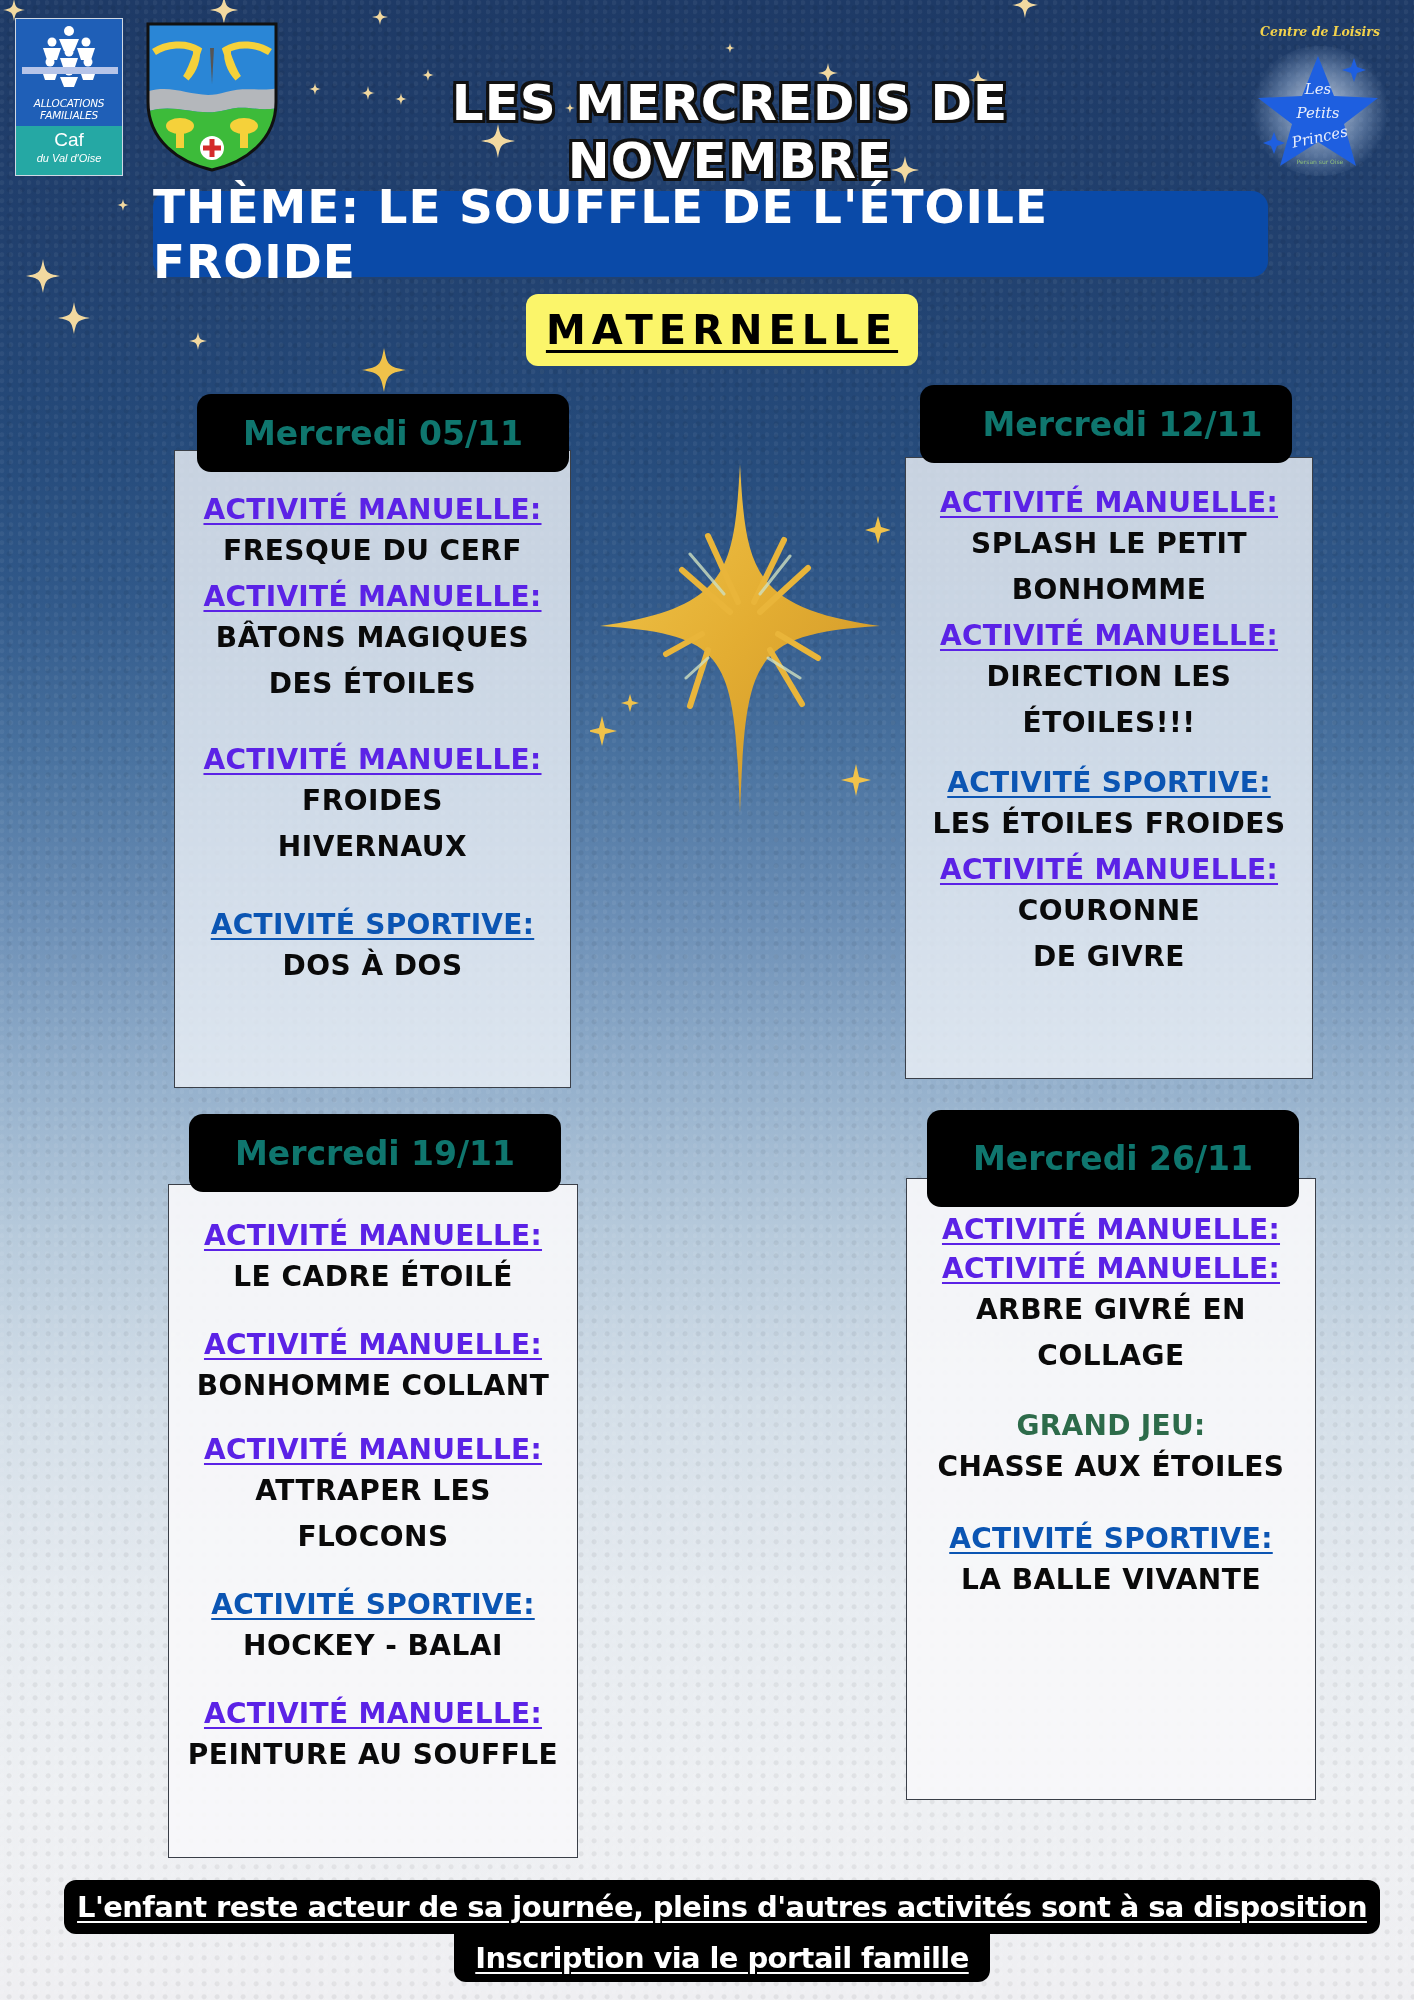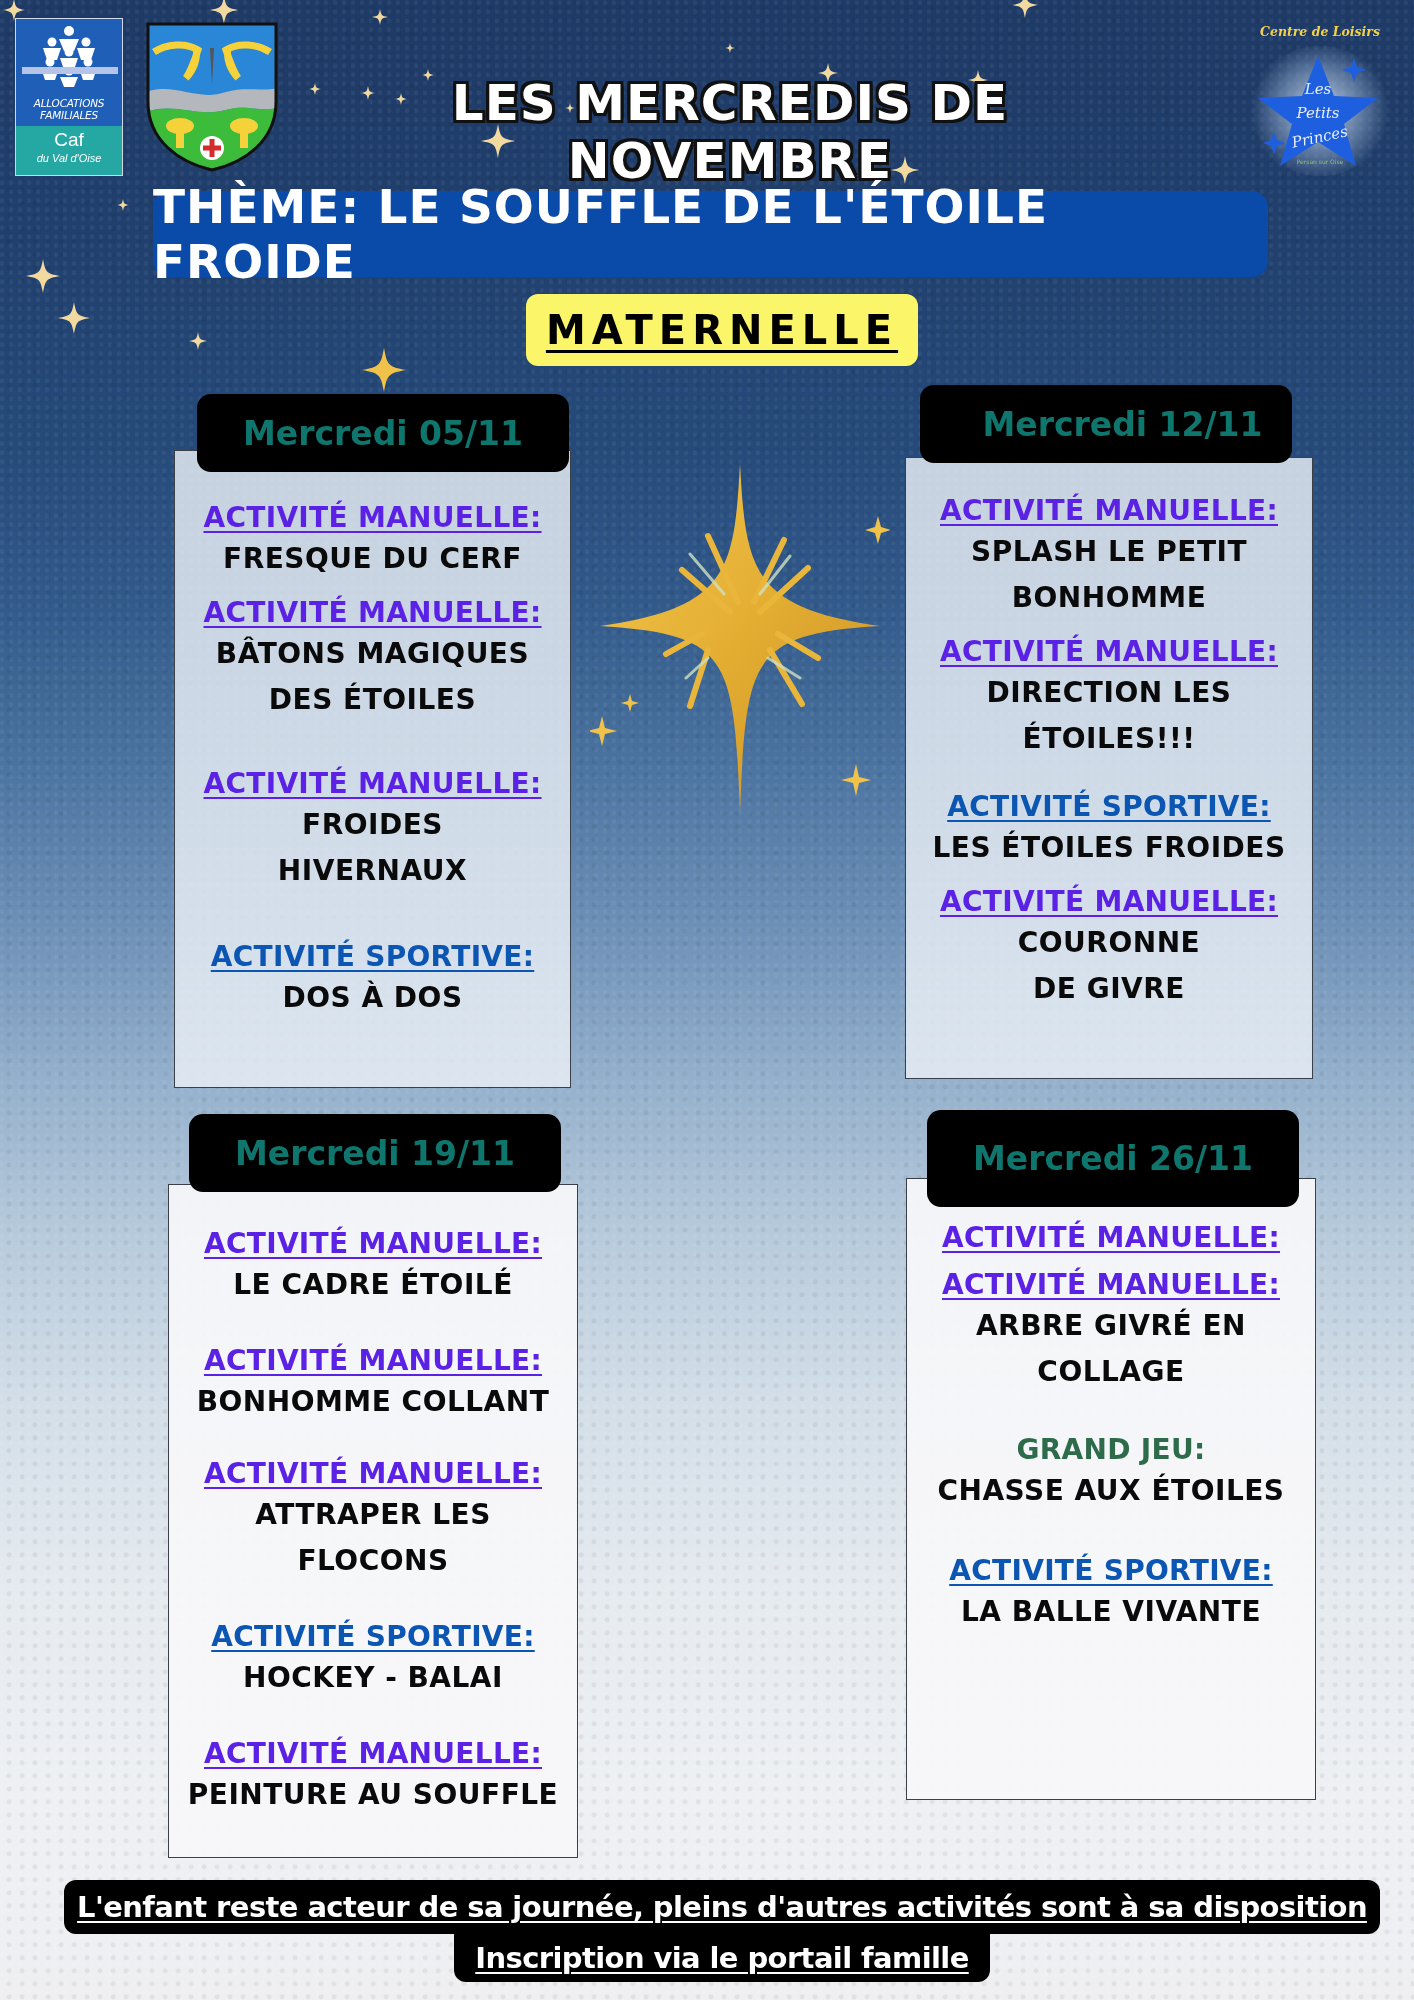--- a/index.html
+++ b/index.html
@@ -71,21 +71,20 @@
     .date-pill {
       position: absolute; background: #000; color: #0f766e; border-radius: 14px;
       font-family: "DejaVu Sans", sans-serif; font-weight: bold; font-size: 33px;
       display: flex; align-items: center; justify-content: center; white-space: nowrap;
     }
     .act { display: flex; flex-direction: column; align-items: center; width: 100%; }
     .act-label {
       font-family: "DejaVu Sans", sans-serif; font-weight: bold; font-size: 28px; letter-spacing: 0.3px;
       text-decoration: underline; text-decoration-thickness: 2px; text-underline-offset: 4px;
       white-space: nowrap;
-      margin-top: 8px;
     }
     .act-label.manuelle { color: #5b22e6; }
     .act-label.sportive { color: #0b55b3; }
     .act-label.grand { color: #2d6b4a; text-decoration: none; }
     .act-name {
       font-family: "DejaVu Sans", sans-serif; font-weight: bold; font-size: 28px; color: #0a0a0a;
       text-align: center; line-height: 46px; white-space: pre-line; letter-spacing: 0.5px;
     }
 
     .footer1 {

